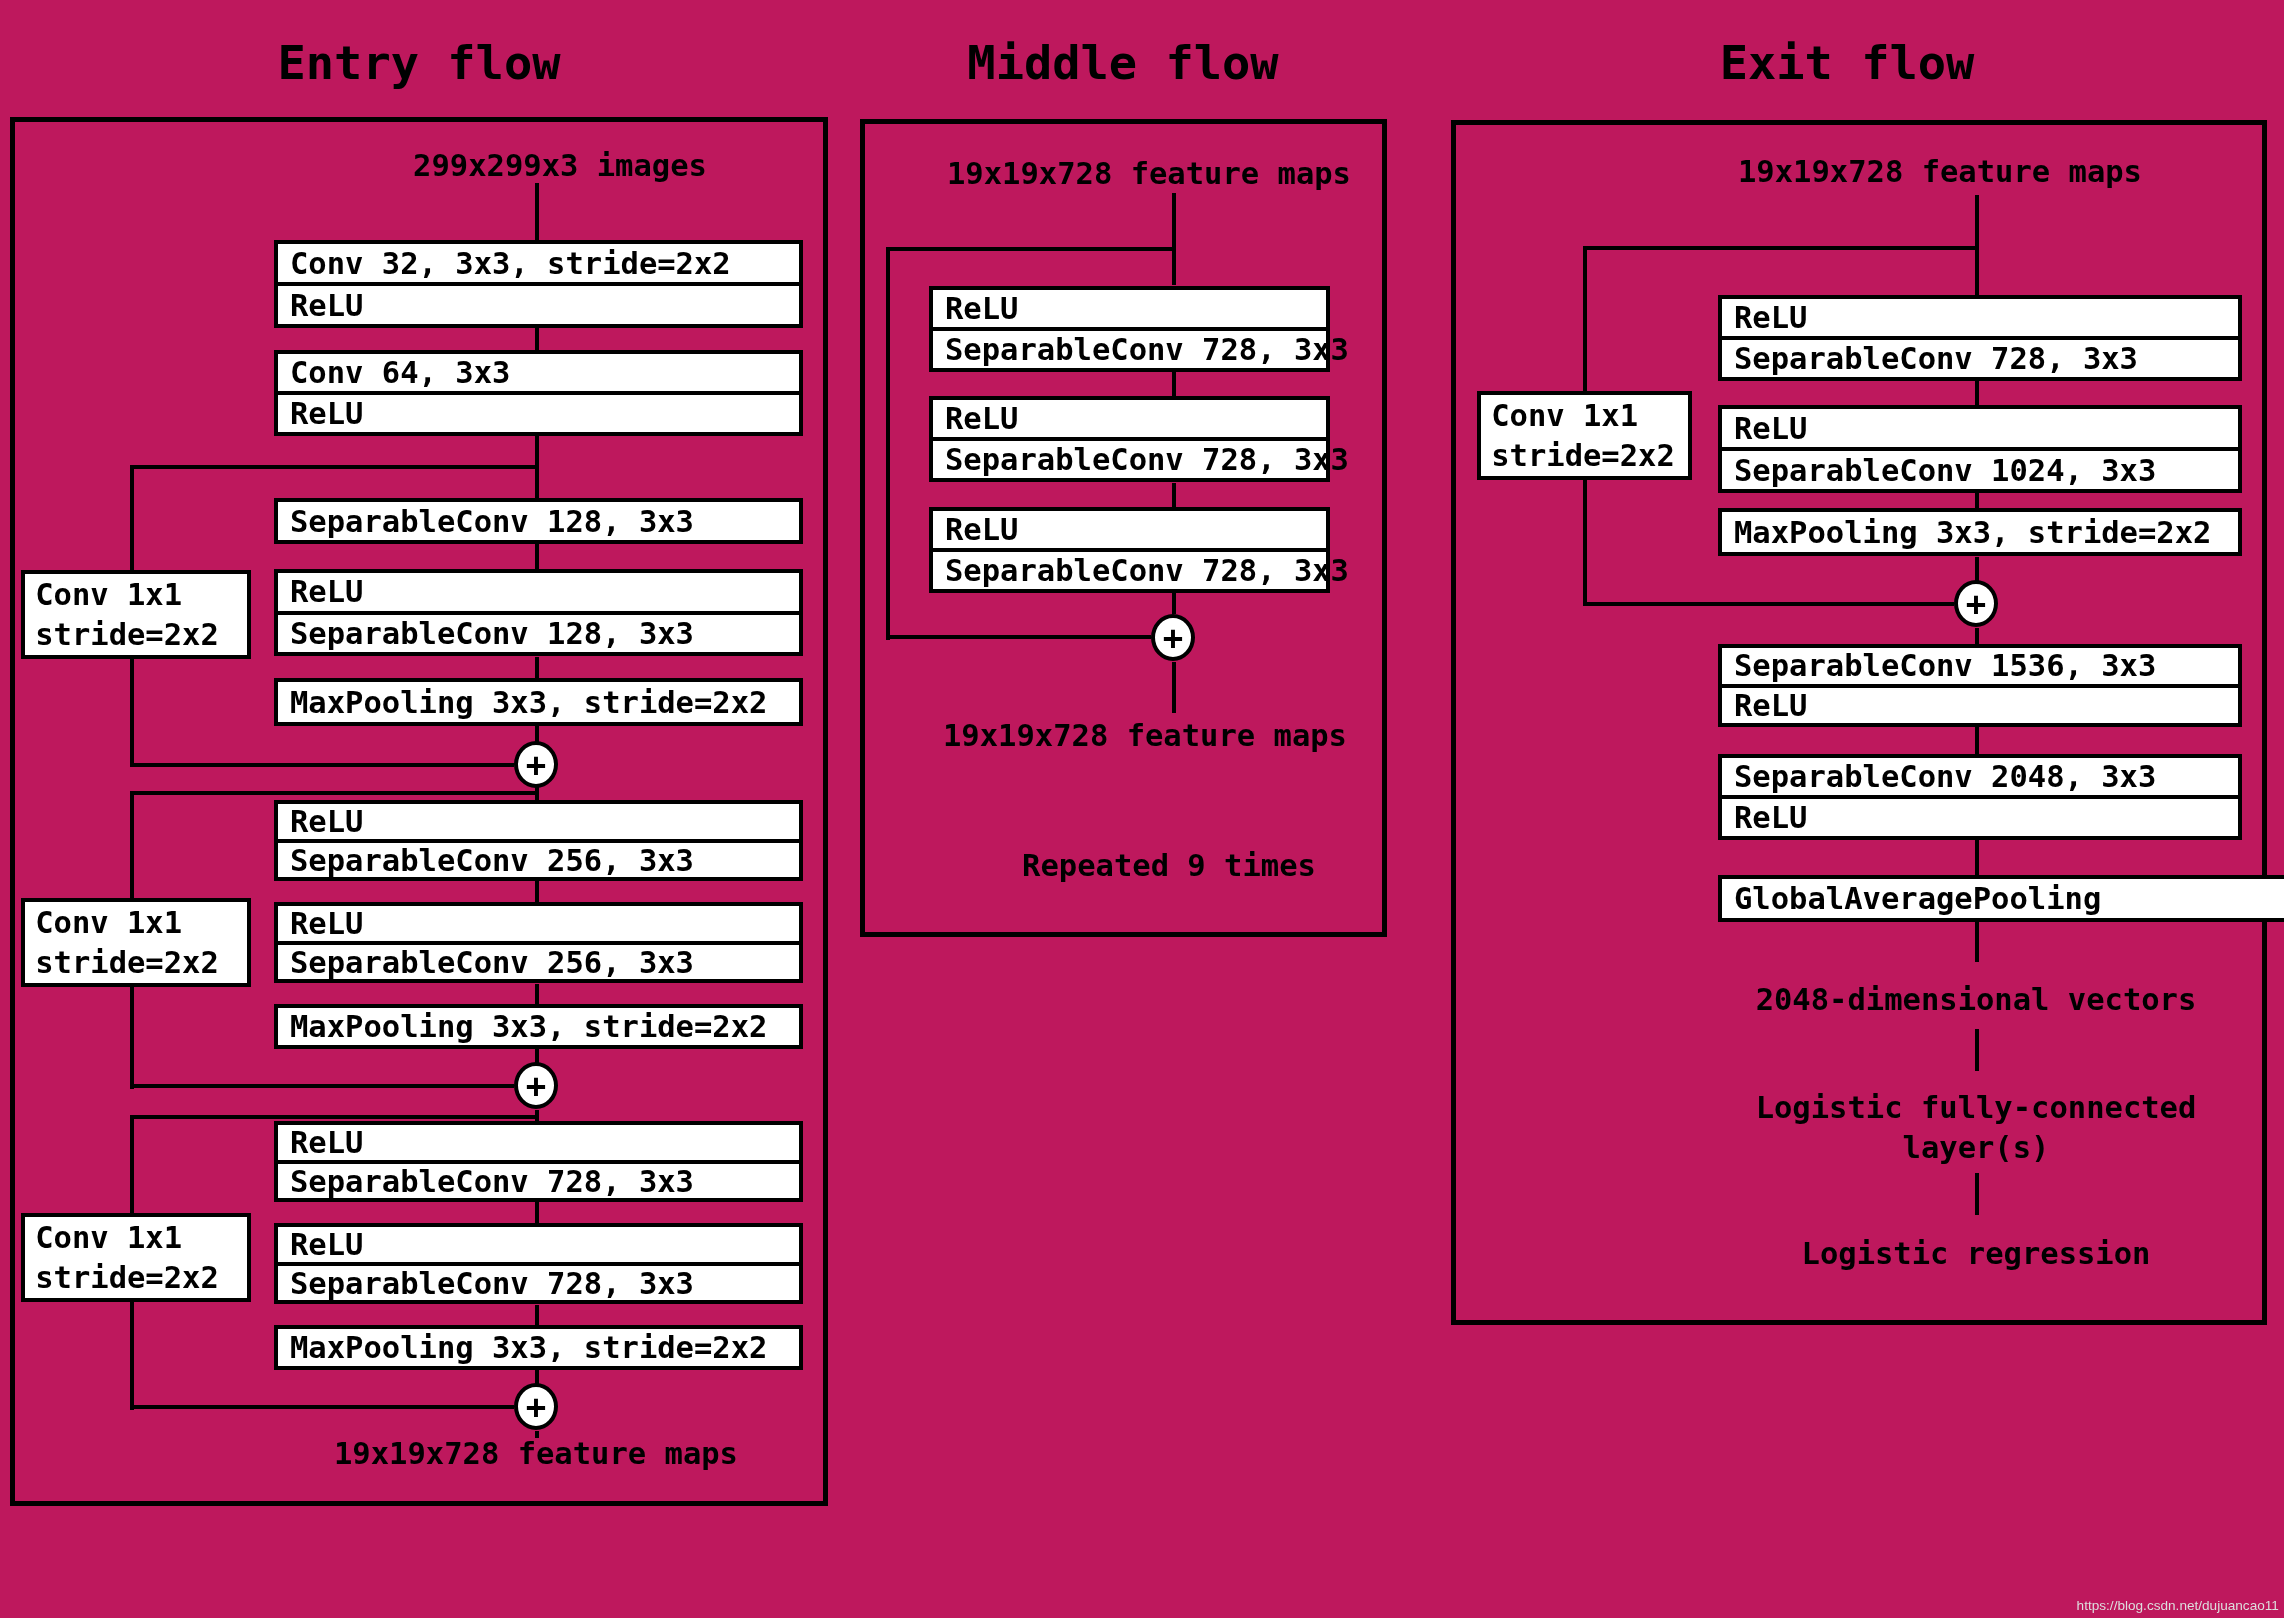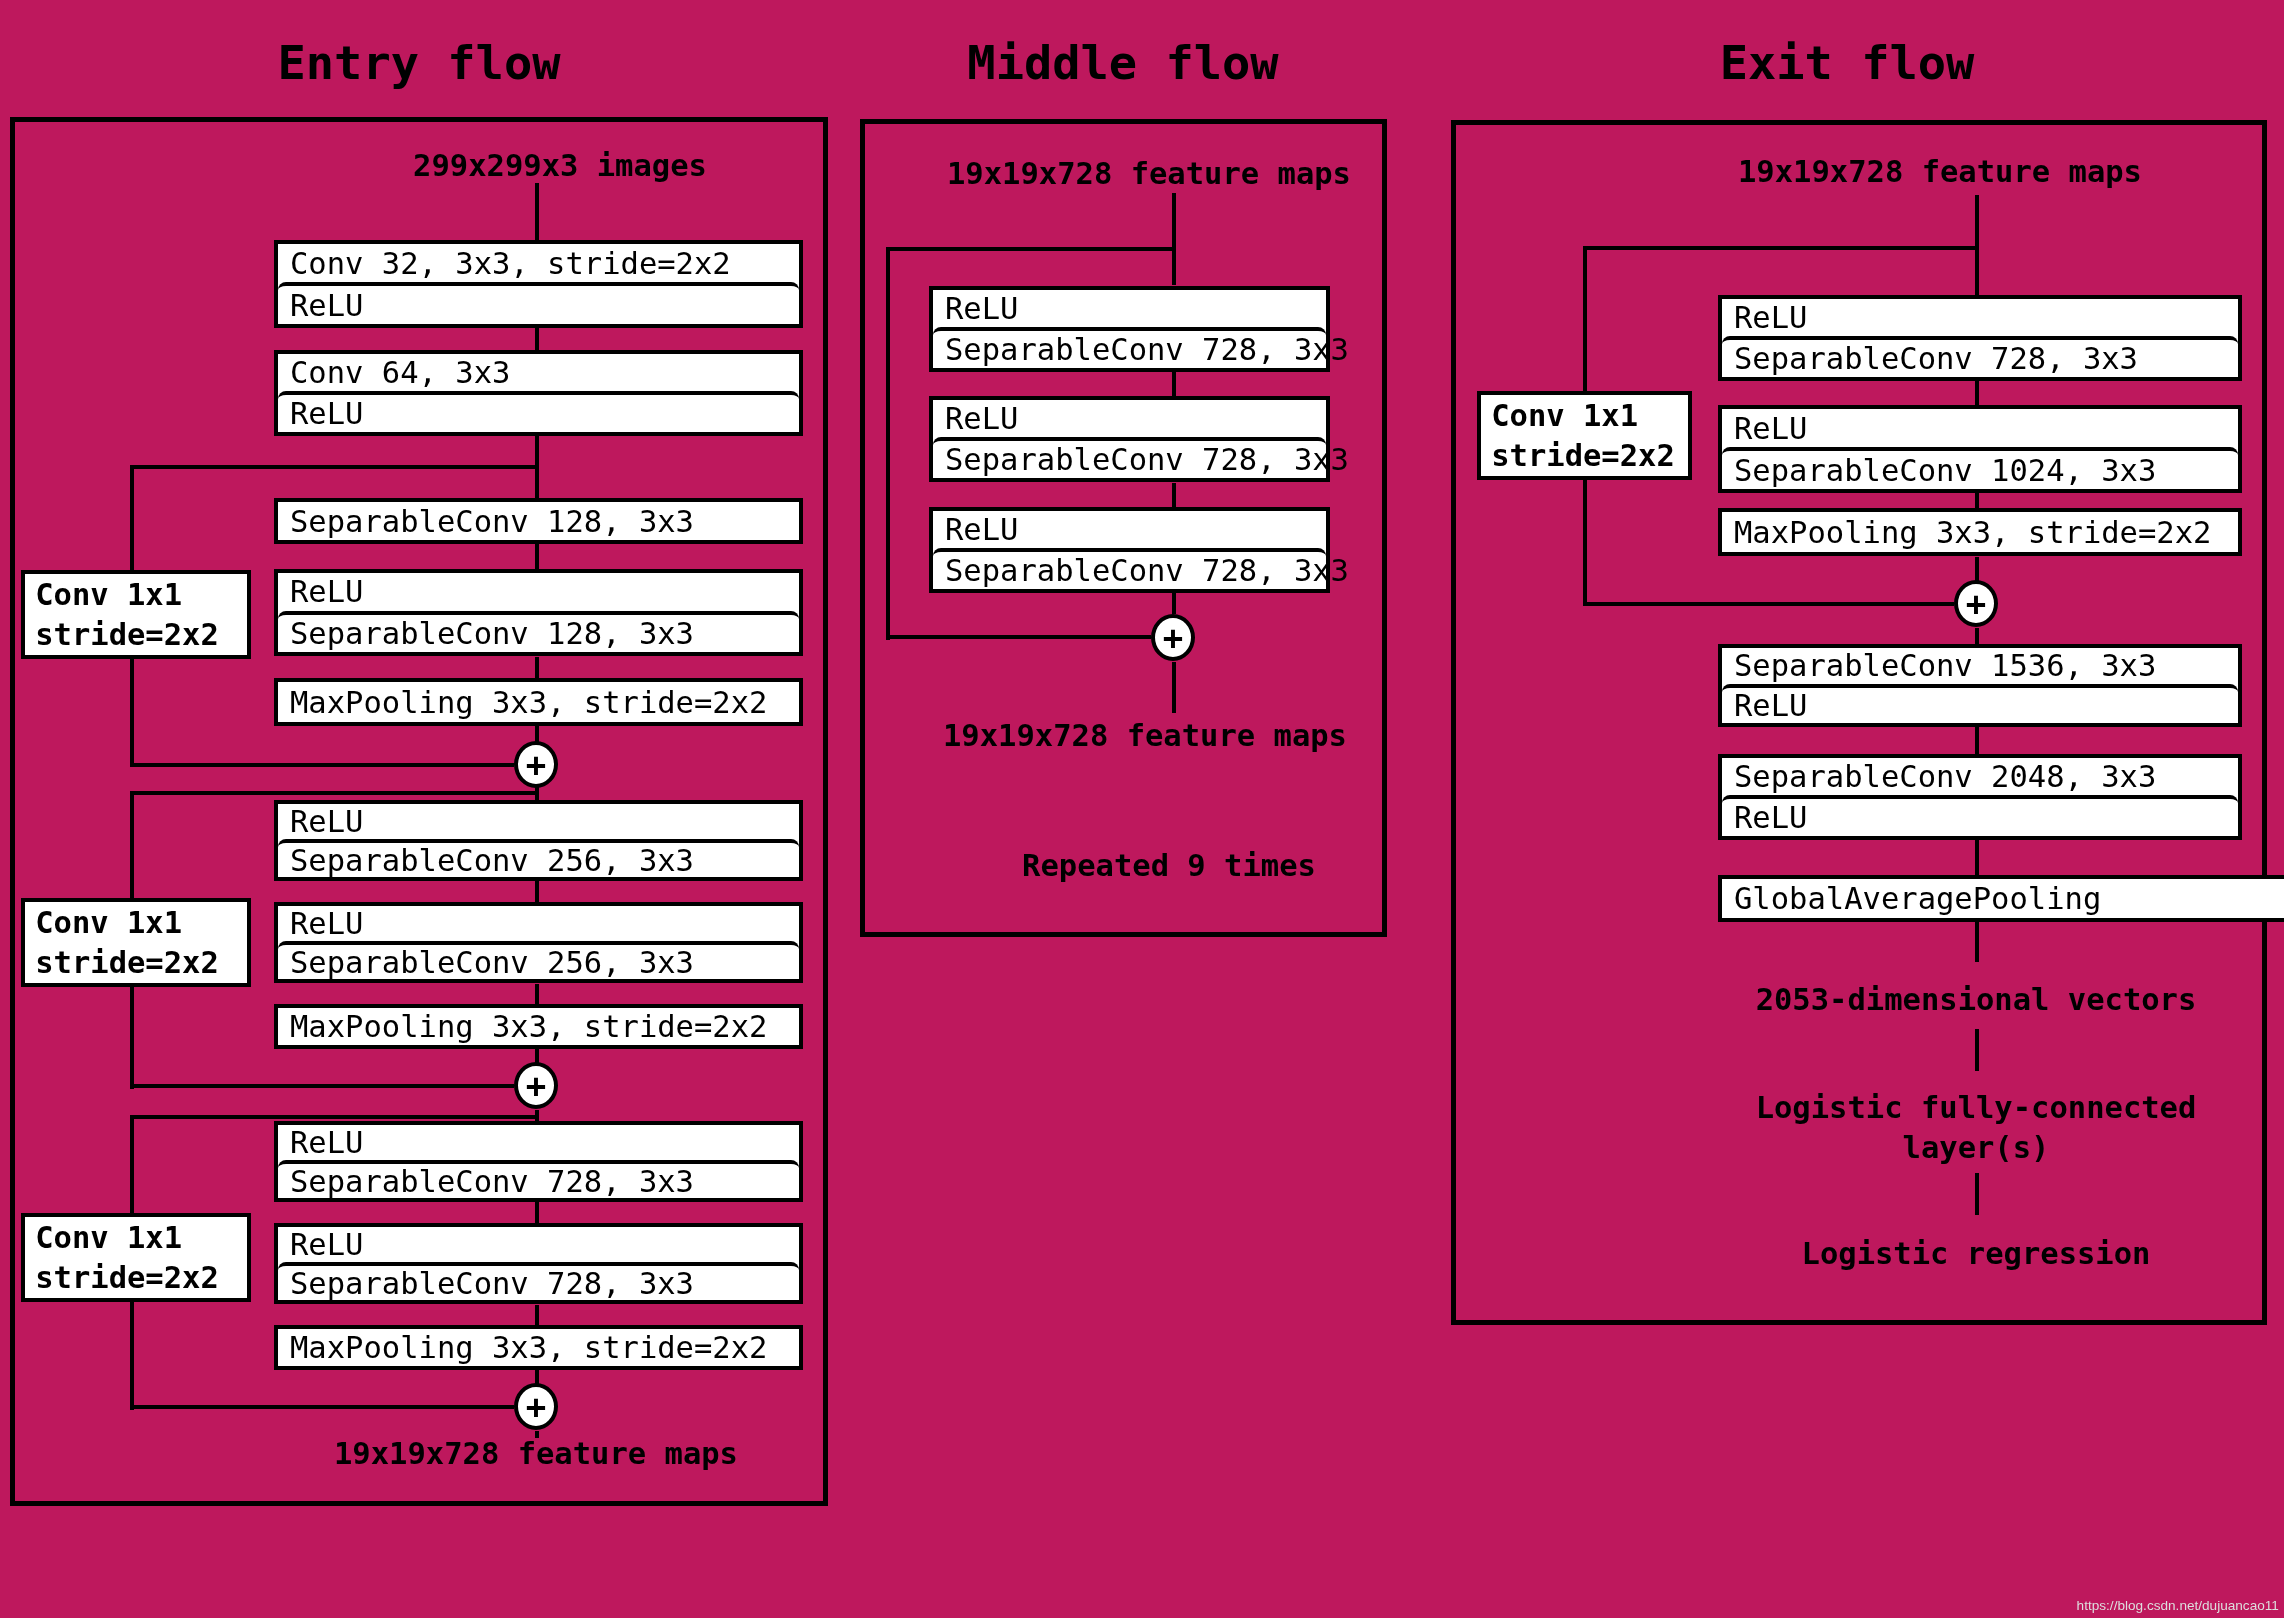--- a/index.html
+++ b/index.html
@@ -2,21 +2,21 @@
 <html style="font-size:13.6px"><head>
 <meta charset="utf-8">
 <style>
   html,body{margin:0;padding:0;background:#ffffff;}
   #canvas{position:relative;width:2284px;height:1618px;background:#be185d;
           font-family:"DejaVu Sans Mono",monospace;color:#000;overflow:hidden;}
   .outer{position:absolute;border:5.1px solid #000;box-sizing:border-box;background:transparent;}
   .box{position:absolute;border:4.2px solid #000;box-sizing:border-box;background:#fff;
        display:flex;flex-direction:column;}
   .box .row{flex:1;display:flex;align-items:center;padding-left:12px;
-            font-size:30.5px;font-weight:normal;white-space:nowrap;border-radius:8px;}
+            font-size:30.5px;font-weight:bold;white-space:nowrap;}
   .box .row + .row{border-top:4.2px solid #000;}
   .sidebox{position:absolute;border:4.2px solid #000;box-sizing:border-box;background:#fff;
            display:flex;flex-direction:column;justify-content:center;padding-left:10.2px;}
   .sidebox .ln{font-size:30.5px;font-weight:bold;line-height:40px;white-space:nowrap;}
   .vline{position:absolute;width:4.2px;background:#000;}
   .hline{position:absolute;height:4.2px;background:#000;}
   .circle{position:absolute;width:44px;height:47px;border:4.2px solid #000;border-radius:50%;
           box-sizing:border-box;background:#fff;display:flex;align-items:center;justify-content:center;
           font-size:34px;font-weight:bold;line-height:1;}
   .title{position:absolute;font-size:47px;font-weight:bold;white-space:nowrap;
@@ -204,21 +204,21 @@
   <div class="box" style="left:1718px;top:754px;width:524px;height:86px;">
     <div class="row">SeparableConv 2048, 3x3</div>
     <div class="row">ReLU</div>
   </div>
   <div class="box" style="left:1718px;top:875px;width:584px;height:47px;">
     <div class="row">GlobalAveragePooling</div>
   </div>
 
   <div class="circle" style="left:1954px;top:580px;">+</div>
 
-  <div class="annot" style="left:1976px;top:982px;">2053-dimensional vectors</div>
+  <div class="annot" style="left:1976px;top:982px;">2048-dimensional vectors</div>
   <div class="annot multi" style="left:1976px;top:1088px;">
     <span style="display:block;">Logistic fully-connected</span>
     <span style="display:block;">layer(s)</span>
   </div>
   <div class="annot" style="left:1976px;top:1236px;">Logistic regression</div>
 
   <div id="watermark">https://blog.csdn.net/dujuancao11</div>
 </div>
 
 

